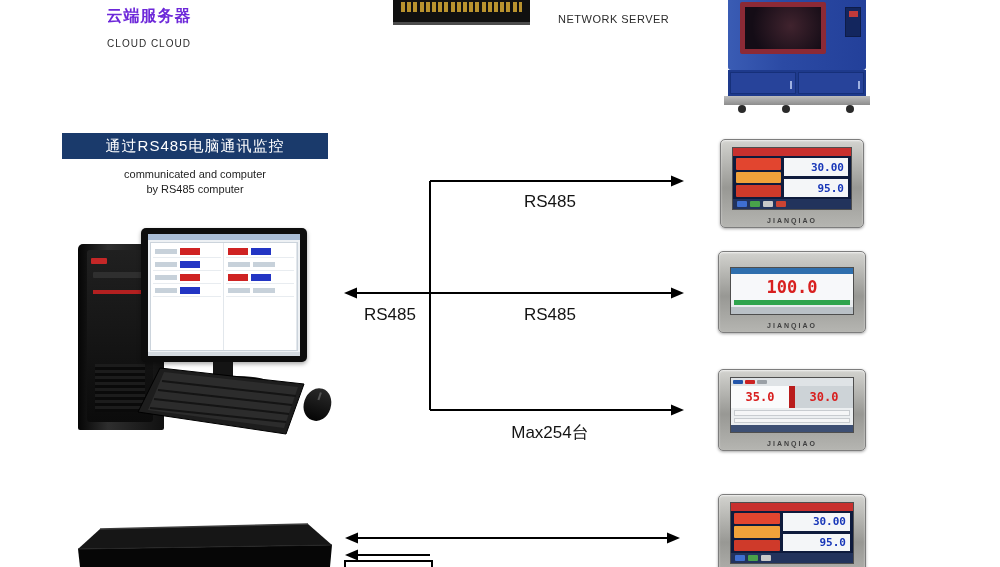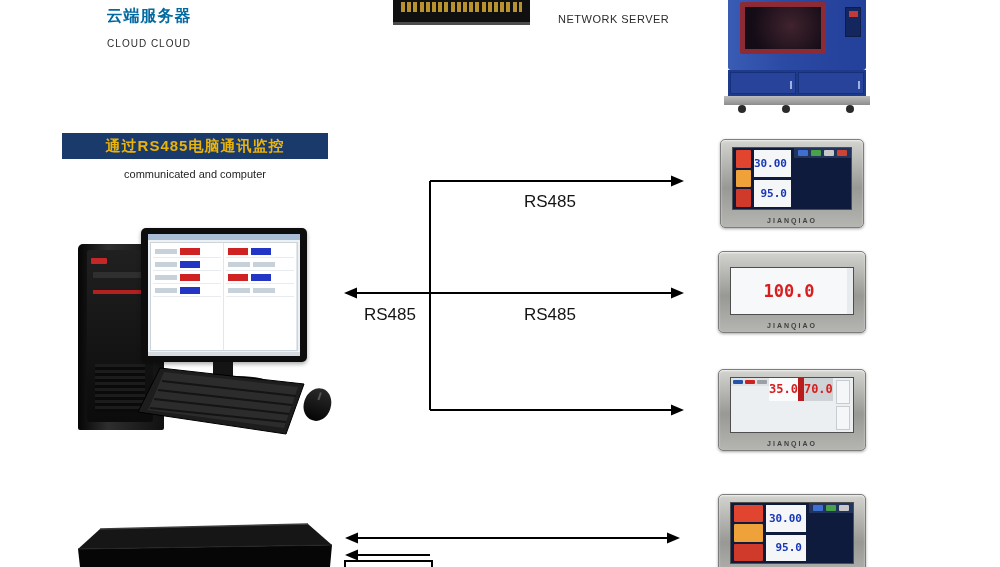--- a/index.html
+++ b/index.html
@@ -4,21 +4,21 @@
 <style>
   * { margin:0; padding:0; box-sizing:border-box; }
   html,body { background:#fff; }
   .canvas {
     position:relative; width:1000px; height:567px; background:#ffffff;
     overflow:hidden; font-family:"Liberation Sans", sans-serif;
   }
 
   
   .cloud-label { position:absolute; left:88px; top:6px; width:122px; text-align:center; }
-  .cloud-cn { font-size:16px; font-weight:bold; color:#0369a1; letter-spacing:1px; }
+  .cloud-cn { font-size:16px; font-weight:bold; color:#6d28d9; letter-spacing:1px; }
   .cloud-en { margin-top:11px; font-size:10px; color:#2b2b2b; letter-spacing:1px; }
 
   .patch { position:absolute; left:393px; top:0; width:137px; height:25px;
            background:#101010; border-radius:0 0 2px 2px; }
   .patch-ports { position:absolute; left:8px; right:8px; top:2px; height:10px;
            background:repeating-linear-gradient(90deg,#b8922e 0 4px,#101010 4px 6.2px); }
   .patch-edge { position:absolute; left:0; right:0; bottom:0; height:3px; background:#4c4c4c; }
 
   .network-cable { position:absolute; left:558px; top:13px; font-size:11px; color:#2b2b2b; letter-spacing:.5px; }
 
@@ -36,21 +36,21 @@
   .ch-lower { position:absolute; left:10px; right:6px; top:70px; height:26px;
              background:#1e3a8c; display:flex; gap:2px; padding:2px; }
   .ch-door { flex:1; background:#27439a; border:1px solid #16307a; position:relative; }
   .ch-door::after { content:""; position:absolute; right:3px; top:40%; width:2px; height:8px; background:#9fb1e0; }
   .ch-base { position:absolute; left:6px; right:2px; top:96px; height:9px;
              background:linear-gradient(180deg,#bdbdbd,#8d8d8d); }
   .caster { position:absolute; top:105px; width:8px; height:8px; border-radius:50%; background:#2a2a2a; }
 
   
   .banner { position:absolute; left:62px; width:266px; height:26px; line-height:26px;
-            text-align:center; color:#eab308; font-size:15px; font-weight:bold;
+            text-align:center; color:#ffffff; font-size:15px; font-weight:normal;
             letter-spacing:1px; }
   .banner1 { top:133px; }
   .banner2 { top:468px; }
   .subtitle { position:absolute; left:73px; top:167px; width:244px; text-align:center;
             font-size:11px; color:#1e1e1e; line-height:15px; }
 
   
   .tower { position:absolute; left:78px; top:244px; width:86px; height:186px;
            background:linear-gradient(90deg,#050505,#2e2e2e 35%,#101010);
            border-radius:5px 10px 2px 2px; }
@@ -92,21 +92,21 @@
   .lbl-max        { left:495px; top:421px; width:110px; }
 
   .arrows { position:absolute; left:0; top:0; pointer-events:none; }
 
   
   .ctrl { position:absolute; border-radius:5px;
           background:linear-gradient(180deg,#d3d3cf,#989894 55%,#b5b5b1);
           border:1px solid #7d7d7d;
           box-shadow:inset 0 1px 2px rgba(255,255,255,.7), 0 1px 3px rgba(0,0,0,.35); }
   .ctrl-screen { position:absolute; left:11px; right:11px; top:7px; bottom:17px;
-          border:1px solid #4e4e4e; overflow:hidden; display:flex; }
+          border:1px solid #4e4e4e; overflow:hidden; display:flex; flex-direction:column; }
   .ctrl-brand { position:absolute; left:0; right:0; bottom:3px; text-align:center;
           font-size:7px; letter-spacing:2px; color:#3f3f3f; font-weight:bold; line-height:1; }
 
   .scrA { background:#0e1b3d; }
   .a-top { height:13%; background:#c8302e; }
   .a-body { flex:1; display:flex; padding:2px 3px; gap:3px; }
   .a-left { width:40%; display:flex; flex-direction:column; gap:2px; }
   .a-bar { flex:1; border-radius:1px; }
   .a-right { flex:1; display:flex; flex-direction:column; gap:3px; }
   .a-val { flex:1; background:#f4f6f8; color:#1837b8; font-weight:bold; font-size:11px;
@@ -166,20 +166,21 @@
     </div>
     <div class="ch-base"></div>
     <div class="caster" style="left:20px"></div>
     <div class="caster" style="left:64px"></div>
     <div class="caster" style="right:18px"></div>
   </div>
 
   <div class="banner banner1" style="background:#1a3a6b">通过RS485电脑通讯监控</div>
   <div class="subtitle">
     <div>communicated and computer</div>
+    <div>by RS485 computer</div>
   </div>
 
   <div class="tower">
     <div class="tower-face">
       <div class="tower-badge"></div>
       <div class="tower-drive"></div>
       <div class="tower-stripe"></div>
       <div class="tower-vents"></div>
     </div>
   </div>
@@ -258,20 +259,21 @@
       <polygon points="671,404.5 671,415.5 684,410"></polygon>
       <polygon points="358,532.5 358,543.5 345,538"></polygon>
       <polygon points="667,532.5 667,543.5 680,538"></polygon>
       <polygon points="358,549.5 358,560.5 345,555"></polygon>
     </g>
   </svg>
 
   <div class="lbl lbl-rs485-top">RS485</div>
   <div class="lbl lbl-rs485-left">RS485</div>
   <div class="lbl lbl-rs485-mid">RS485</div>
+  <div class="lbl lbl-max">Max254台</div>
 
   <div class="ctrl" style="left:720px;top:139px;width:144px;height:89px">
     <div class="ctrl-screen scrA">
       <div class="a-top"></div>
       <div class="a-body">
         <div class="a-left">
           <div class="a-bar" style="background:#e2452f"></div>
           <div class="a-bar" style="background:#f0a23a"></div>
           <div class="a-bar" style="background:#cf3a2a"></div>
         </div>
@@ -304,21 +306,21 @@
 
   <div class="ctrl" style="left:718px;top:369px;width:148px;height:82px">
     <div class="ctrl-screen scrC">
       <div class="c-top">
         <span class="chip" style="background:#2255aa"></span>
         <span class="chip" style="background:#cc2222"></span>
         <span class="chip" style="background:#9aa0a6"></span>
       </div>
       <div class="c-main">
         <div class="c-cell left">35.0</div>
-        <div class="c-cell right">70.0</div>
+        <div class="c-cell right">30.0</div>
       </div>
       <div class="c-rows">
         <div class="c-row"></div>
         <div class="c-row"></div>
       </div>
       <div class="c-bottom"></div>
     </div>
     <div class="ctrl-brand">JIANQIAO</div>
   </div>
 

